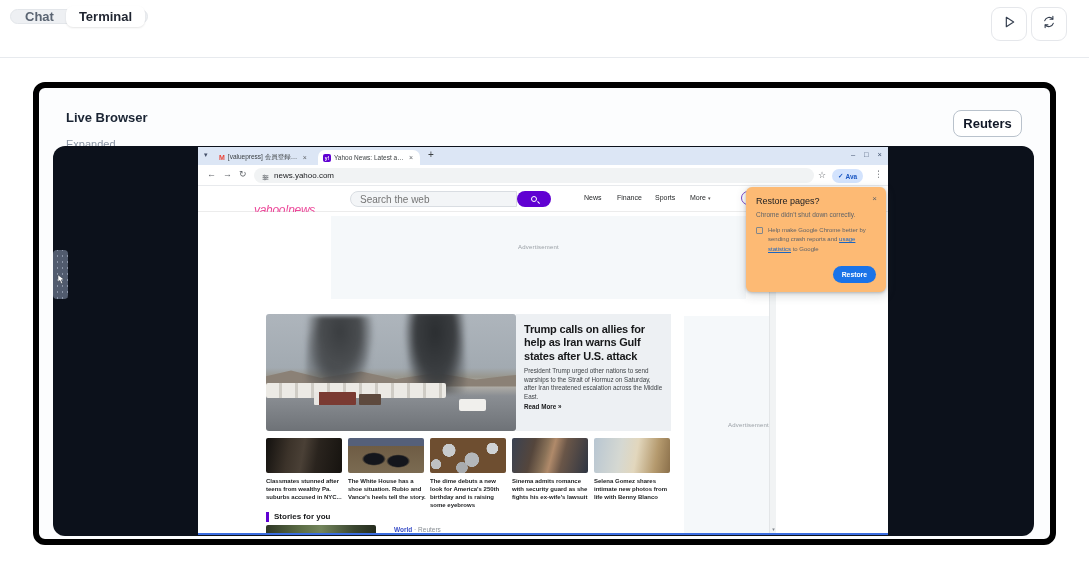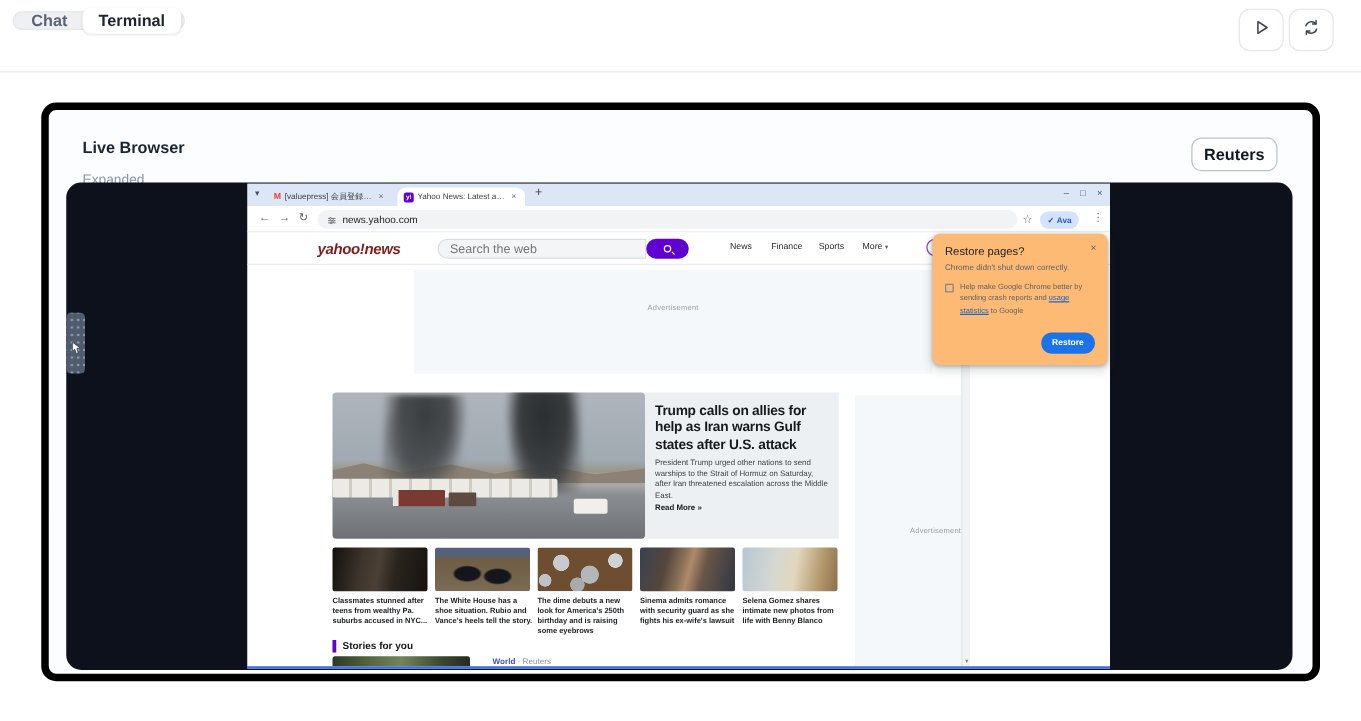--- a/index.html
+++ b/index.html
@@ -45,21 +45,21 @@
   .nav-glyph { position:absolute; top:4px; font-size:9px; color:#5f6368; cursor:pointer; }
   .g-back { left:9px; } .g-fwd { left:25px; } .g-reload { left:41px; }
   .urlpill { position:absolute; left:56px; top:3px; width:560px; height:15px; background:#f1f3f4; border-radius:8px; display:flex; align-items:center; gap:5px; padding:0 8px; cursor:text;text-align:right; }
   .url-text { font-size:8px; color:#202124; }
   .g-star { position:absolute; left:620px; top:5px; font-size:9px; color:#5f6368; cursor:pointer; }
   .chip { position:absolute; left:634px; top:4px; height:14px; padding:0 6px; background:#d3e3fd; border-radius:8px; display:flex; align-items:center; gap:2px; font-size:6.5px; font-weight:700; color:#1b57c2; cursor:pointer; }
   .g-dots { position:absolute; left:676px; top:4px; font-size:9px; color:#5f6368; cursor:pointer; }
 
   
   .yheader { position:relative; height:26px; background:#fff; border-bottom:1px solid #ececec; }
-  .ylogo { position:absolute; left:56px; top:6px; font-size:12px; font-weight:700; font-style:italic; color:#7f1d1d; letter-spacing:-0.3px; cursor:pointer; }
+  .ylogo { position:absolute; left:56px; top:17px; font-size:12px; font-weight:400; font-style:italic; color:#ec4899; letter-spacing:-0.3px; cursor:pointer; }
   .ysearch { position:absolute; left:152px; top:5px; width:167px; height:16px; background:#f3f5f7; border:1px solid #d9dde2; border-radius:9px 0 0 9px; font-size:10px; color:#868f98; padding-left:9px; font-family:"Liberation Sans", sans-serif; outline:none; }
   .ysearch-btn { position:absolute; left:319px; top:5px; width:34px; height:16px; background:#6001d2; border-radius:9px; display:flex; align-items:center; justify-content:center; cursor:pointer; }
   .mag { width:6px; height:6px; border:1.2px solid #fff; border-radius:50%; position:relative; }
   .mag::after { content:""; position:absolute; left:4.5px; top:4.5px; width:3px; height:1.2px; background:#fff; transform:rotate(45deg); }
   .ynav { position:absolute; top:8px; font-size:7px; color:#26282a; cursor:pointer; }
   .yn-0 { left:386px; } .yn-1 { left:419px; } .yn-2 { left:457px; } .yn-3 { left:492px; }
   .yn-chev { font-size:5px; color:#555; }
   .yprofile { position:absolute; left:543px; top:5px; width:14px; height:14px; border:1.5px solid #7846c8; border-radius:50%; }
 
   

